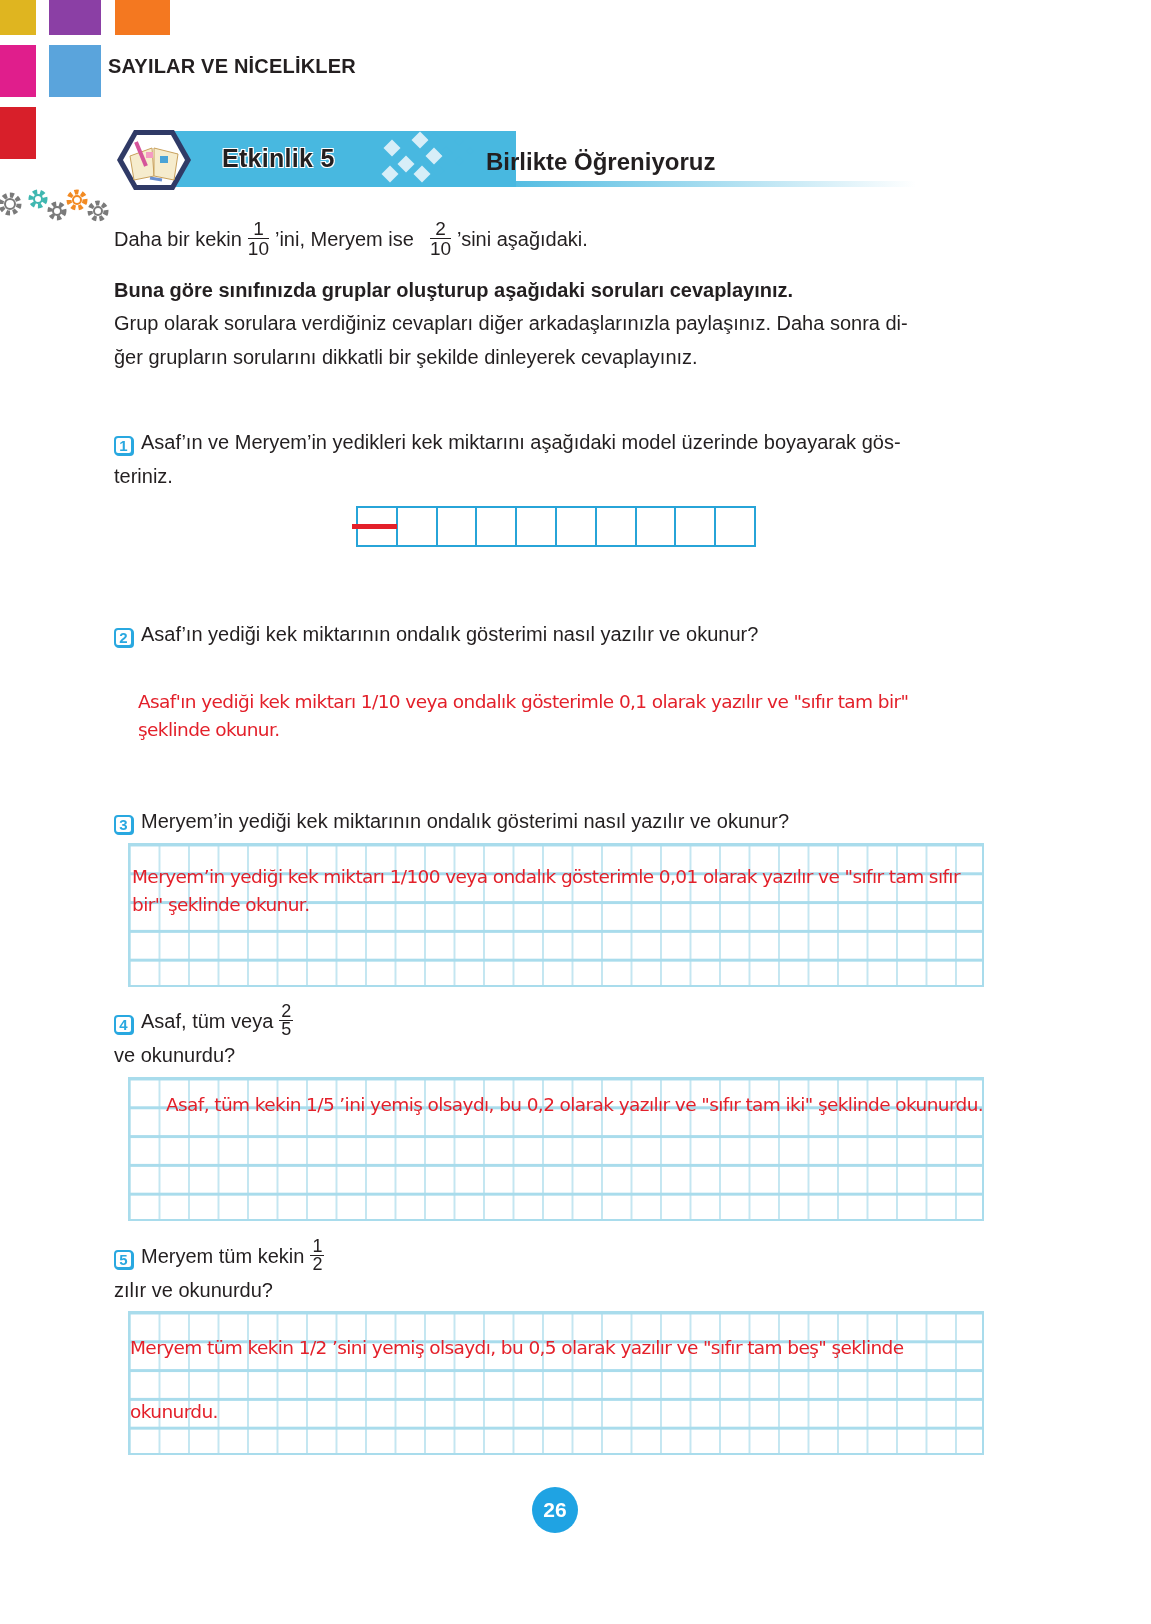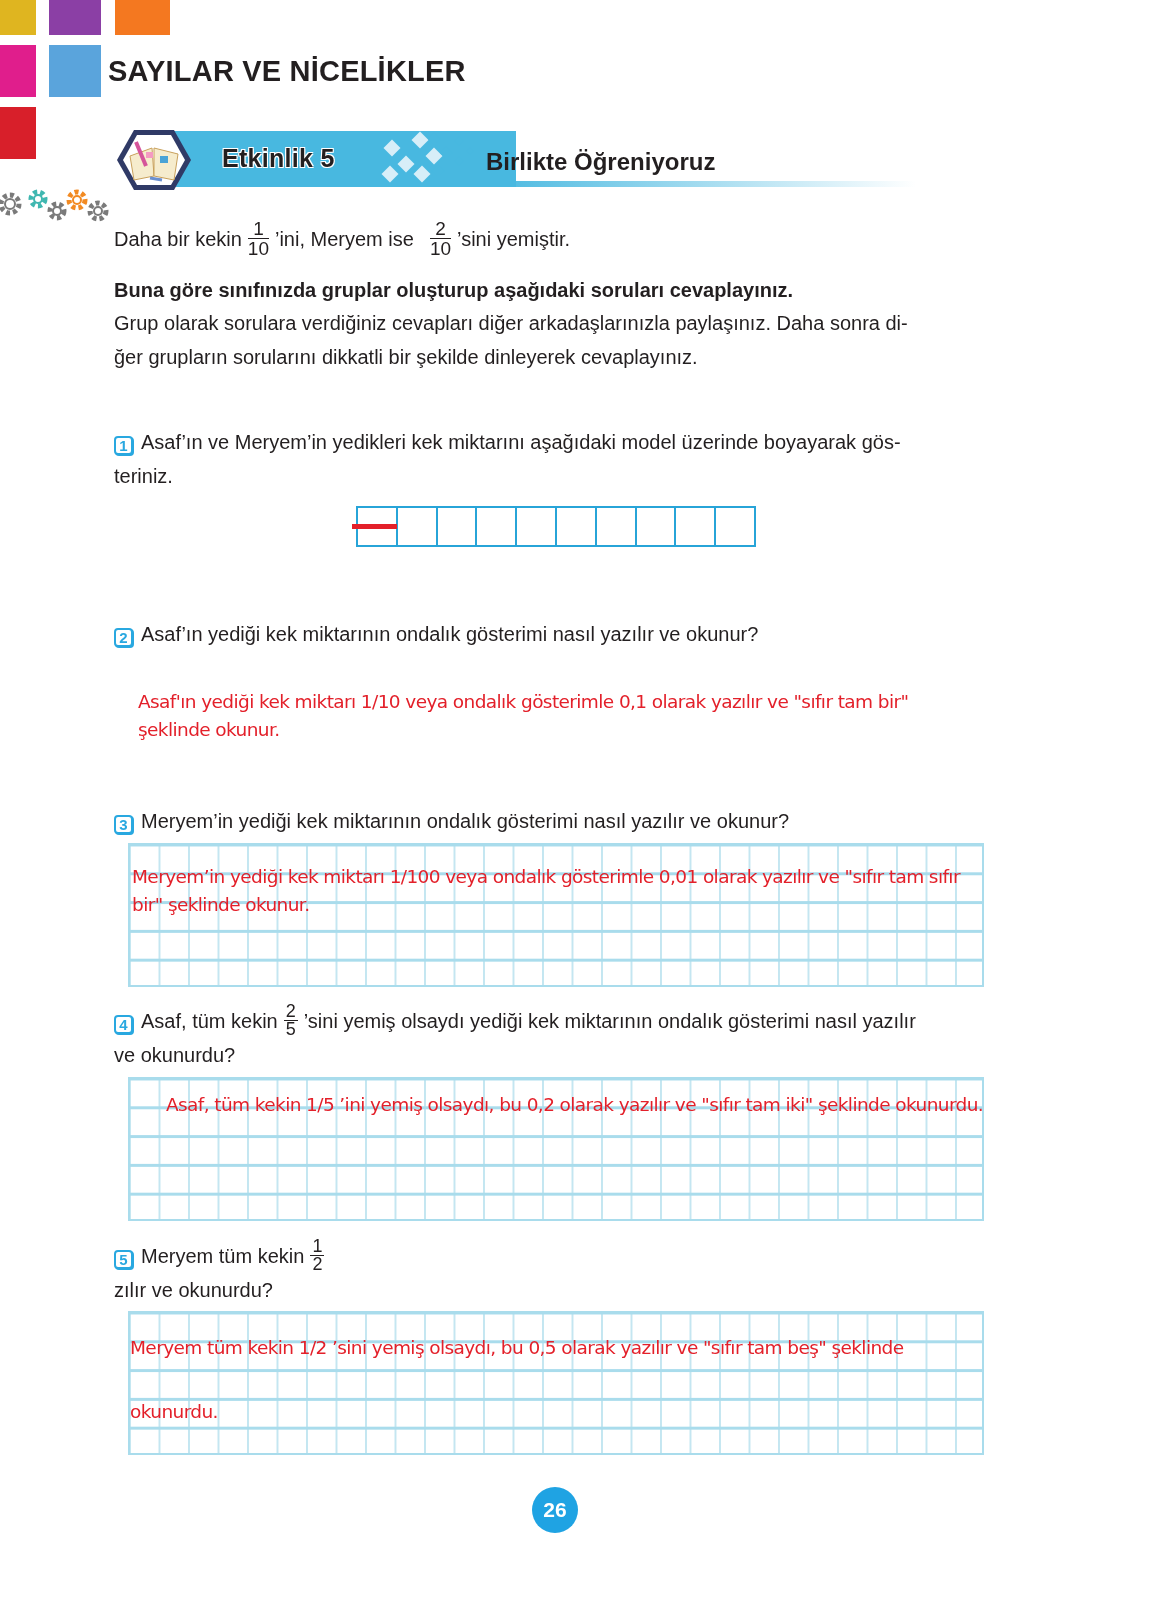--- a/index.html
+++ b/index.html
@@ -2,21 +2,21 @@
 <html><head>
 <meta charset="utf-8">
 <style>
   * { box-sizing: border-box; margin: 0; padding: 0; }
   html, body { width: 1151px; height: 1624px; background: #ffffff; overflow: hidden; }
   body { position: relative; font-family: "Liberation Sans", sans-serif; color: #231f20; }
 
   .sq { position: absolute; }
   .gears { position: absolute; left: 0; top: 184px; width: 115px; height: 44px; }
 
-  .chapter-title { position: absolute; left: 108px; top: 55px; font-size: 29px; font-weight: bold; letter-spacing: 0.2px; color: #231f20; }
+  .chapter-title { position: absolute; left: 108px; top: 55px; font-size: 20px; font-weight: bold; letter-spacing: 0.2px; color: #231f20; }
 
   .banner { position: absolute; left: 116px; top: 128px; width: 800px; height: 64px; }
   .banner-bar { position: absolute; left: 40px; top: 3px; width: 360px; height: 56px; background: #48b8e0; }
   .banner-fade { position: absolute; left: 370px; top: 53px; width: 430px; height: 6px; background: linear-gradient(to right, #48b8e0, rgba(72,184,224,0)); }
   .banner-hex { position: absolute; left: 0; top: 0; width: 76px; height: 64px; }
   .etk-title { position: absolute; left: 90px; top: 16px; font-size: 25px; font-weight: bold; color: #231f20; text-shadow: 1px 1px 0 #fff, -1px -1px 0 #fff, 1px -1px 0 #fff, -1px 1px 0 #fff; letter-spacing: 0.3px; padding-left: 16px; }
   .pixels { position: absolute; left: 256px; top: 0; width: 120px; height: 62px; }
   .subtitle { position: absolute; left: 370px; top: 20px; font-size: 24px; font-weight: bold; color: #231f20; }
 
   .text { position: absolute; font-size: 20px; line-height: 34px; color: #231f20; }
@@ -103,21 +103,21 @@
       <rect x="62" y="38" width="9" height="9" transform="rotate(45 66 42)"></rect>
       <rect x="84" y="10" width="6" height="6" transform="rotate(45 87 13)"></rect>
       <rect x="84" y="30" width="6" height="6" transform="rotate(45 87 33)"></rect>
       <rect x="96" y="20" width="5" height="5" transform="rotate(45 98 22)"></rect>
     </g>
   </svg>
   <div class="subtitle">Birlikte Öğreniyoruz</div>
 </div>
 
 <div class="text" style="left:114px;top:221px;">
-  <span>Daha bir kekin</span><span class="frac"><span class="num">1</span><span class="den">10</span></span><span>’ini, Meryem ise</span><span style="display:inline-block;width:10px;"></span><span class="frac"><span class="num">2</span><span class="den">10</span></span><span>’sini yemiştir.</span>
+  <span>Daha bir kekin</span><span class="frac"><span class="num">1</span><span class="den">10</span></span><span>’ini, Meryem ise</span><span style="display:inline-block;width:10px;"></span><span class="frac"><span class="num">2</span><span class="den">10</span></span><span>’sini aşağıdaki.</span>
 </div>
 
 <div class="text bold" style="left:114px;top:273px;">Buna göre sınıfınızda gruplar oluşturup aşağıdaki soruları cevaplayınız.</div>
 <div class="text" style="left:114px;top:306px;">Grup olarak sorulara verdiğiniz cevapları diğer arkadaşlarınızla paylaşınız. Daha sonra di-</div>
 <div class="text" style="left:114px;top:340px;">ğer grupların sorularını dikkatli bir şekilde dinleyerek cevaplayınız.</div>
 
 <div class="text" style="left:114px;top:425px;">
   <span class="qnum">1</span><span>Asaf’ın ve Meryem’in yedikleri kek miktarını aşağıdaki model üzerinde boyayarak gös-</span>
 </div>
 <div class="text" style="left:114px;top:459px;">teriniz.</div>
@@ -143,21 +143,21 @@
 <div class="answer" style="left:138px;top:716px;">şeklinde okunur.</div>
 
 <div class="text" style="left:114px;top:804px;">
   <span class="qnum">3</span><span>Meryem’in yediği kek miktarının ondalık gösterimi nasıl yazılır ve okunur?</span>
 </div>
 <div class="grid" style="top:843px;height:144px;"></div>
 <div class="answer" style="left:132px;top:863px;">Meryem’in yediği kek miktarı 1/100 veya ondalık gösterimle 0,01 olarak yazılır ve "sıfır tam sıfır</div>
 <div class="answer" style="left:132px;top:891px;">bir" şeklinde okunur.</div>
 
 <div class="text" style="left:114px;top:1004px;">
-  <span class="qnum">4</span><span>Asaf, tüm kekin</span><span class="frac" style="font-size:18px;line-height:17px;"><span class="num">2</span><span class="den">5</span></span><span>’sini yemiş olsaydı yediği kek miktarının ondalık gösterimi nasıl yazılır</span>
+  <span class="qnum">4</span><span>Asaf, tüm veya</span><span class="frac" style="font-size:18px;line-height:17px;"><span class="num">2</span><span class="den">5</span></span>
 </div>
 <div class="text" style="left:114px;top:1038px;">ve okunurdu?</div>
 <div class="grid" style="top:1077px;height:144px;"></div>
 <div class="answer" style="left:166px;top:1091px;">Asaf, tüm kekin 1/5 ’ini yemiş olsaydı, bu 0,2 olarak yazılır ve "sıfır tam iki" şeklinde okunurdu.</div>
 
 <div class="text" style="left:114px;top:1239px;">
   <span class="qnum">5</span><span>Meryem tüm kekin</span><span class="frac" style="font-size:18px;line-height:17px;"><span class="num">1</span><span class="den">2</span></span>
 </div>
 <div class="text" style="left:114px;top:1273px;">zılır ve okunurdu?</div>
 <div class="grid" style="top:1311px;height:144px;"></div>

